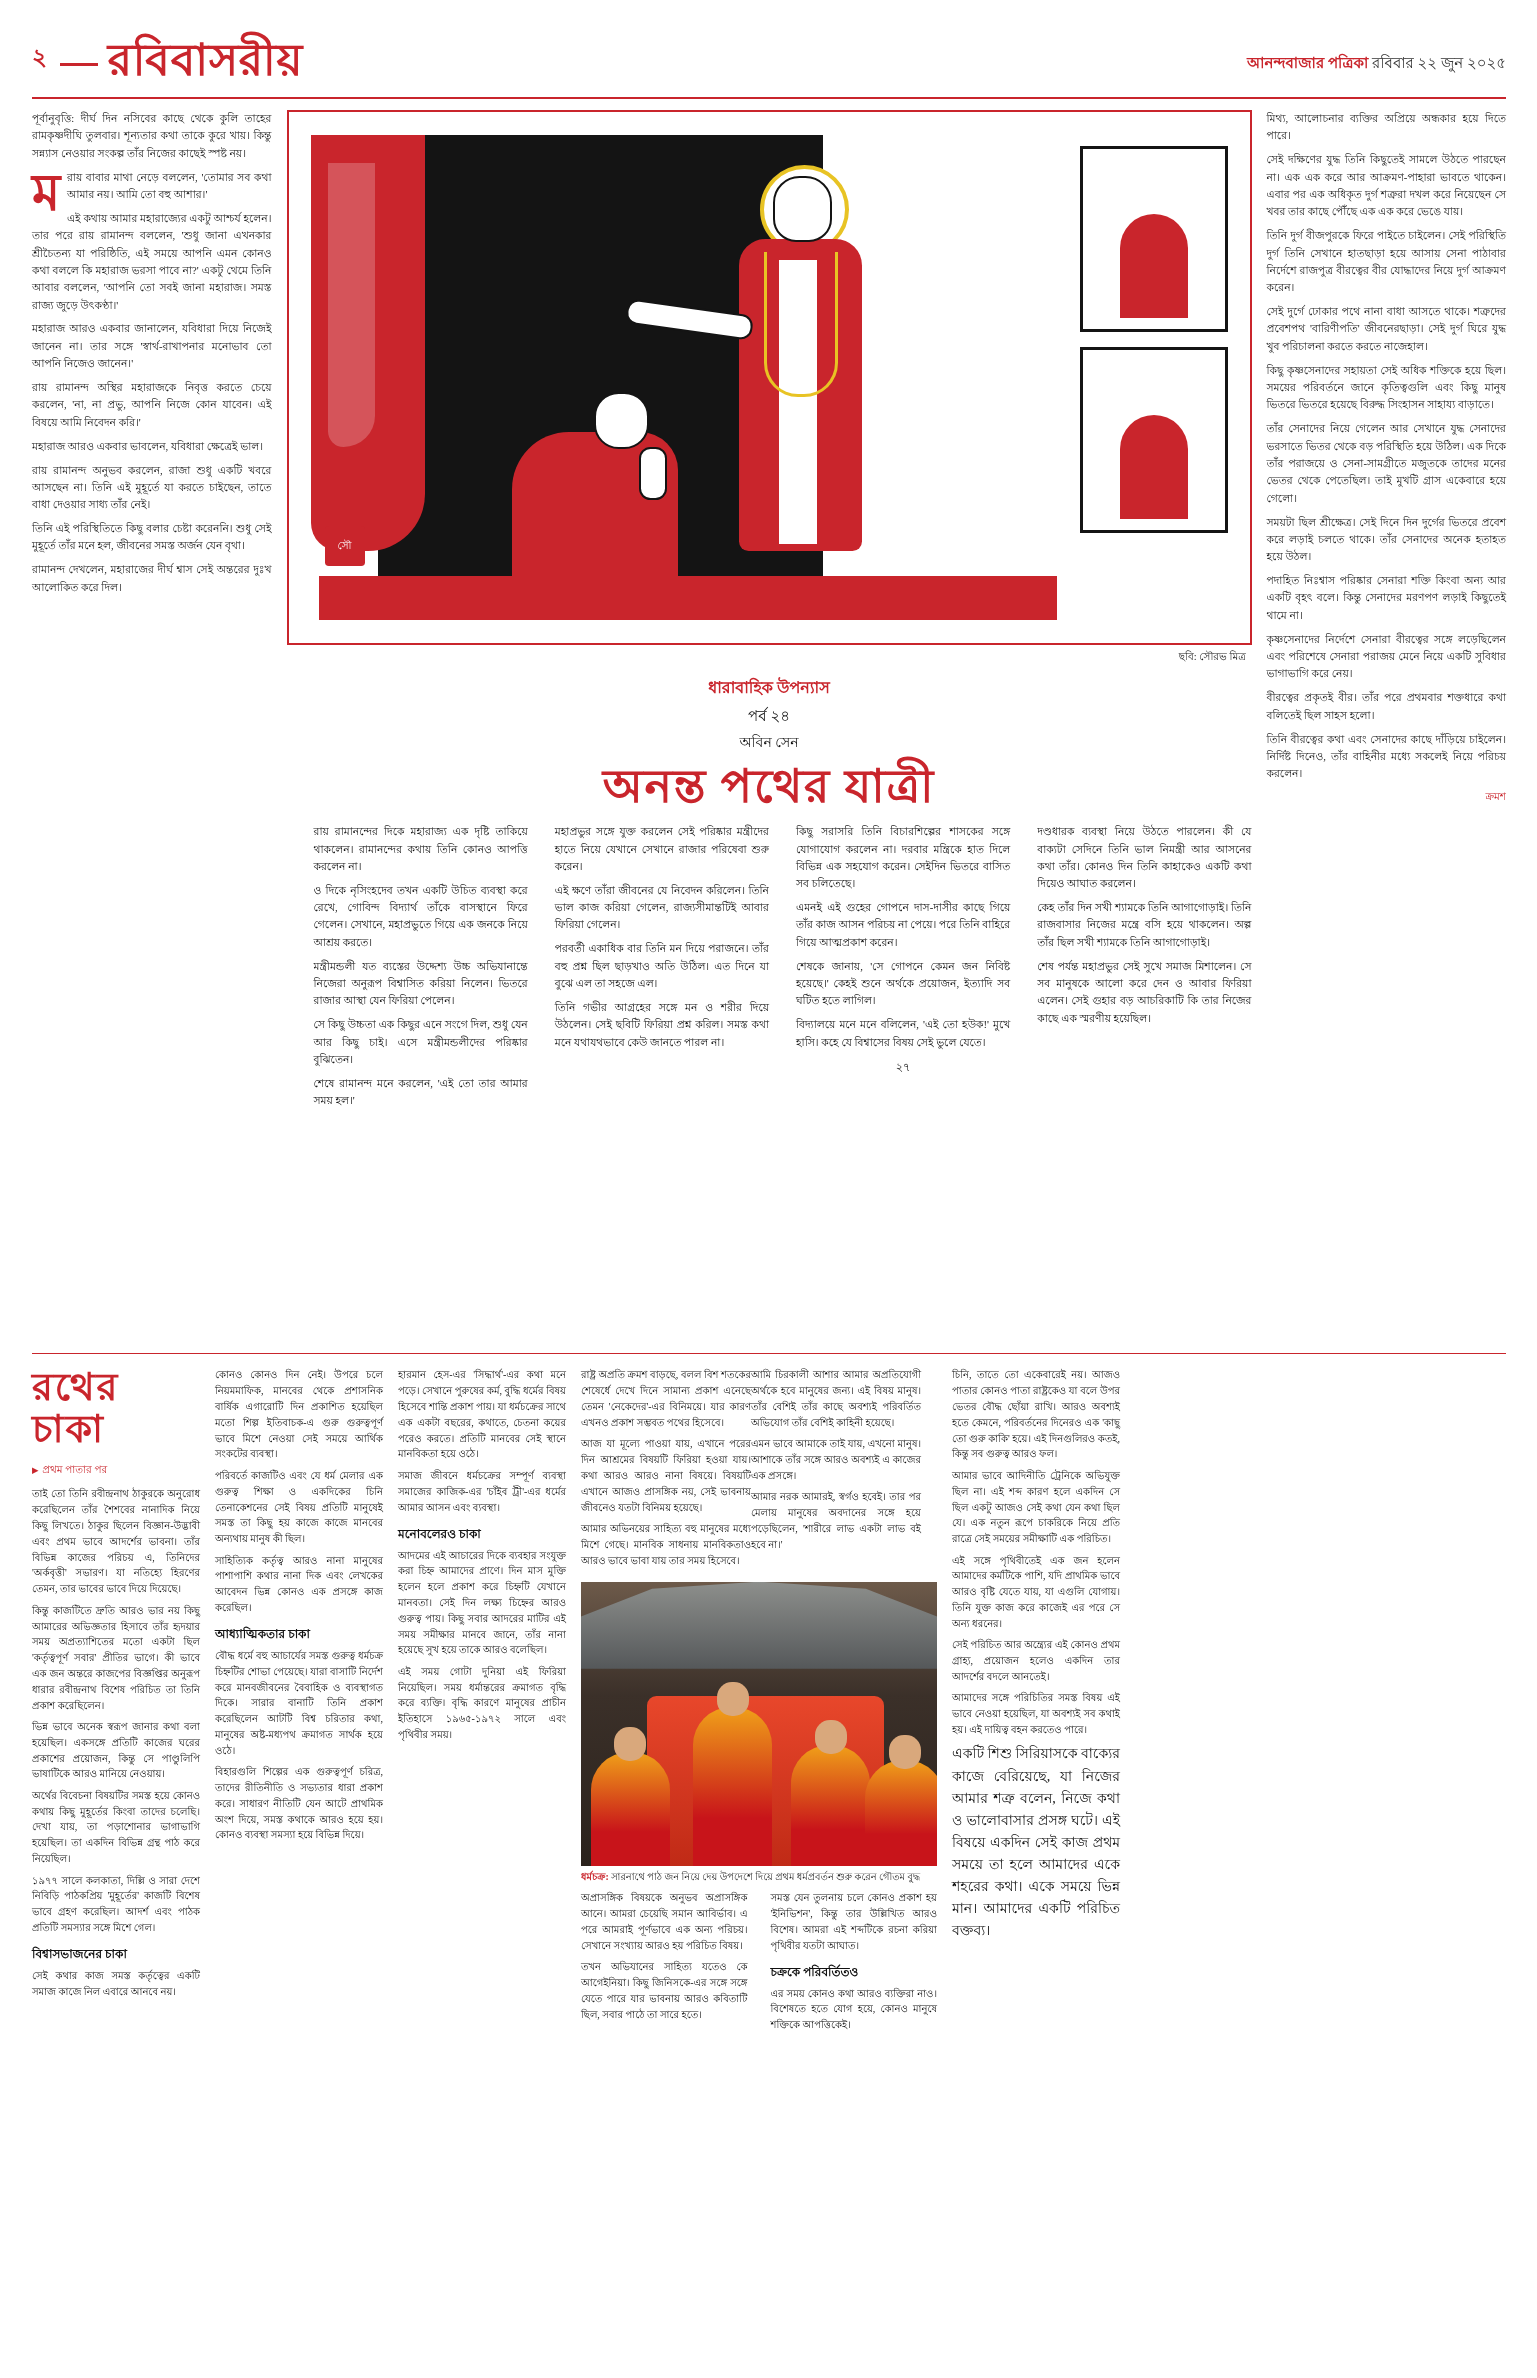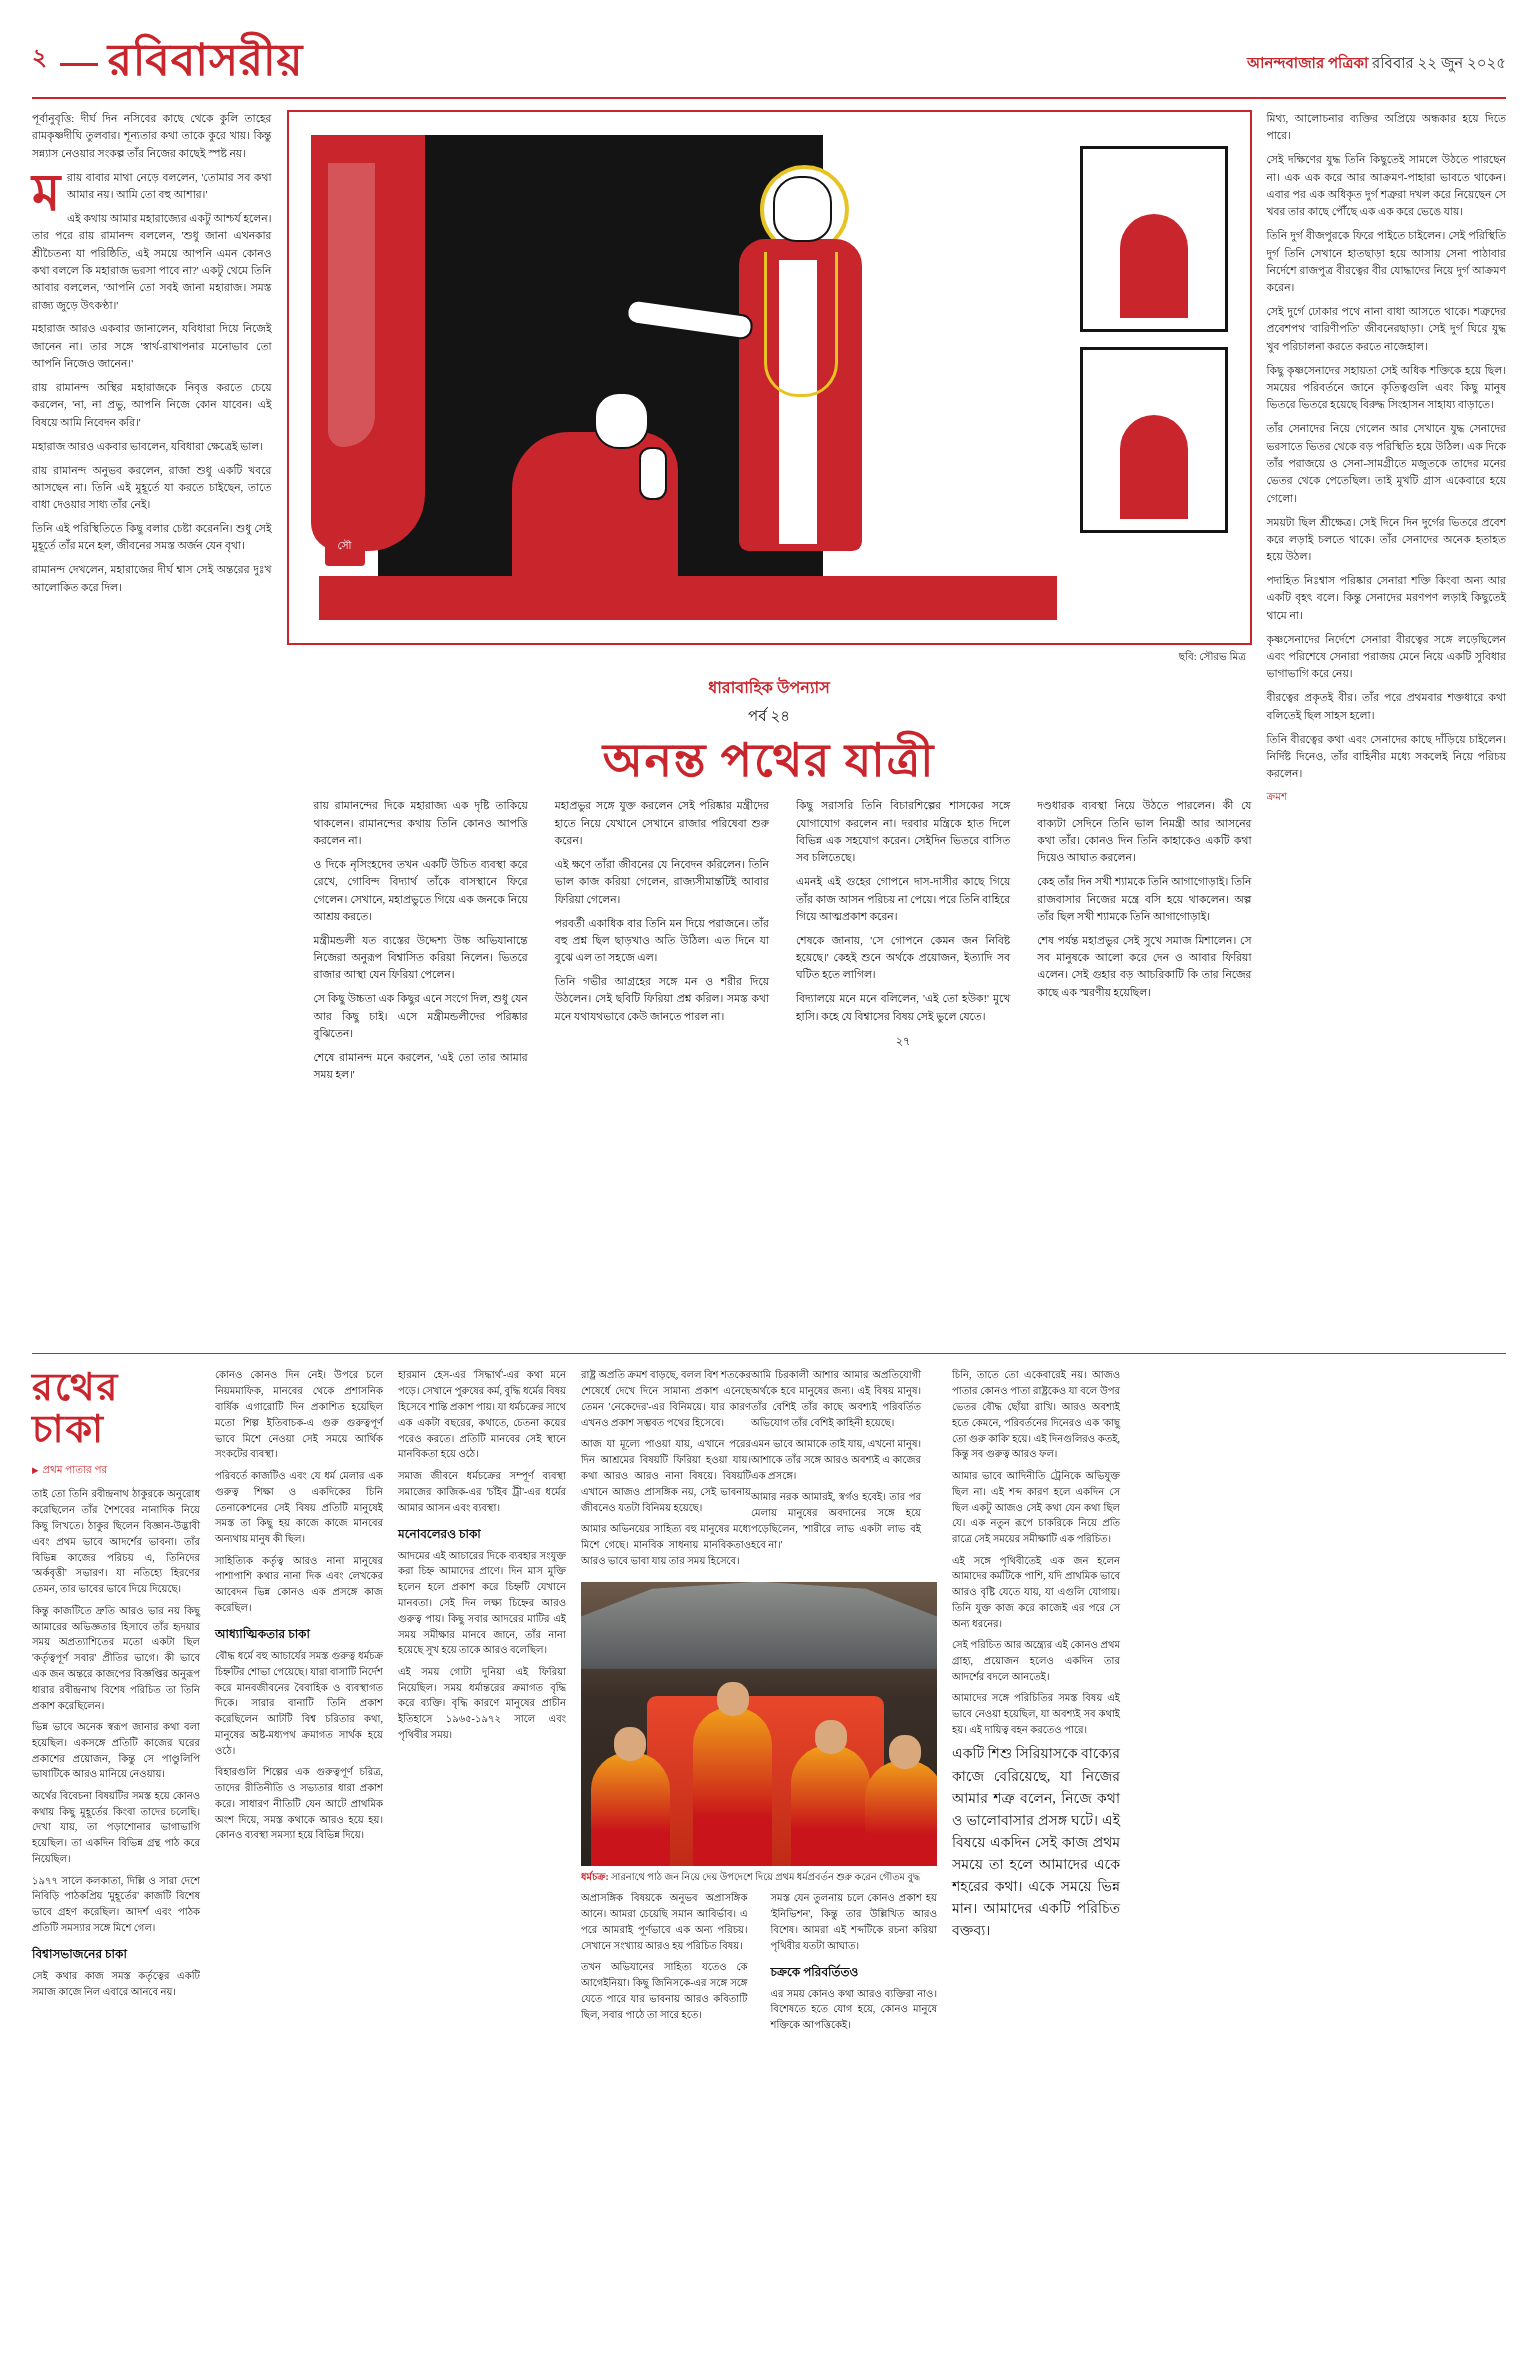--- a/index.html
+++ b/index.html
@@ -283,21 +283,21 @@
 
   .center-cols {
     display: flex;
     gap: 27px;
     margin-top: 9.5px;
     margin-left: 27px;
   }
   .ccol { width: 231px; font-size: 10.7px; line-height: 1.62; text-align: justify; }
   .ccol p { margin: 0 0 6.6px 0; }
   .num-mark { text-align: center; margin: 5.7px 0; font-size: 11.4px; }
-  .end-mark { font-size: 10.4px; color: #c9252c; }
+  .end-mark { text-align: right; font-size: 10.4px; color: #c9252c; }
 
   
   .main-divider {
     border-top: 1.9px solid #c9252c;
     margin: 13.2px 0 0 0;
   }
 
   
   .bottom-area {
     display: flex;
@@ -452,20 +452,21 @@
 
           <div class="illus-floor"></div>
           <div class="artist-stamp">সৌ</div>
         </div>
       </div>
       <div class="illus-credit">ছবি: সৌরভ মিত্র</div>
 
       <div class="serial-head">
         <div class="serial-kicker">ধারাবাহিক উপন্যাস</div>
         <div class="serial-part">পর্ব ২৪</div>
+        <div class="serial-author">অবিন সেন</div>
         <div class="serial-title">অনন্ত পথের যাত্রী</div>
       </div>
 
       <div class="center-cols">
         <div class="ccol">
           <p>রায় রামানন্দের দিকে মহারাজ্য এক দৃষ্টি তাকিয়ে থাকলেন। রামানন্দের কথায় তিনি কোনও আপত্তি করলেন না।</p>
           <p>ও দিকে নৃসিংহদেব তখন একটি উচিত ব্যবস্থা করে রেখে, গোবিন্দ বিদ্যার্থ তাঁকে বাসস্থানে ফিরে গেলেন। সেখানে, মহাপ্রভুতে গিয়ে এক জনকে নিয়ে আশ্রয় করতে।</p>
           <p>মন্ত্রীমন্ডলী যত ব্যস্তের উদ্দেশ্য উচ্চ অভিযানান্তে নিজেরা অনুরূপ বিশ্বাসিত করিয়া নিলেন। ভিতরে রাজার আস্থা যেন ফিরিয়া পেলেন।</p>
           <p>সে কিছু উচ্চতা এক কিছুর এনে সংগে দিল, শুধু যেন আর কিছু চাই। এসে মন্ত্রীমন্ডলীদের পরিষ্কার বুঝিতেন।</p>
           <p>শেষে রামানন্দ মনে করলেন, 'এই তো তার আমার সময় হল।'</p>

